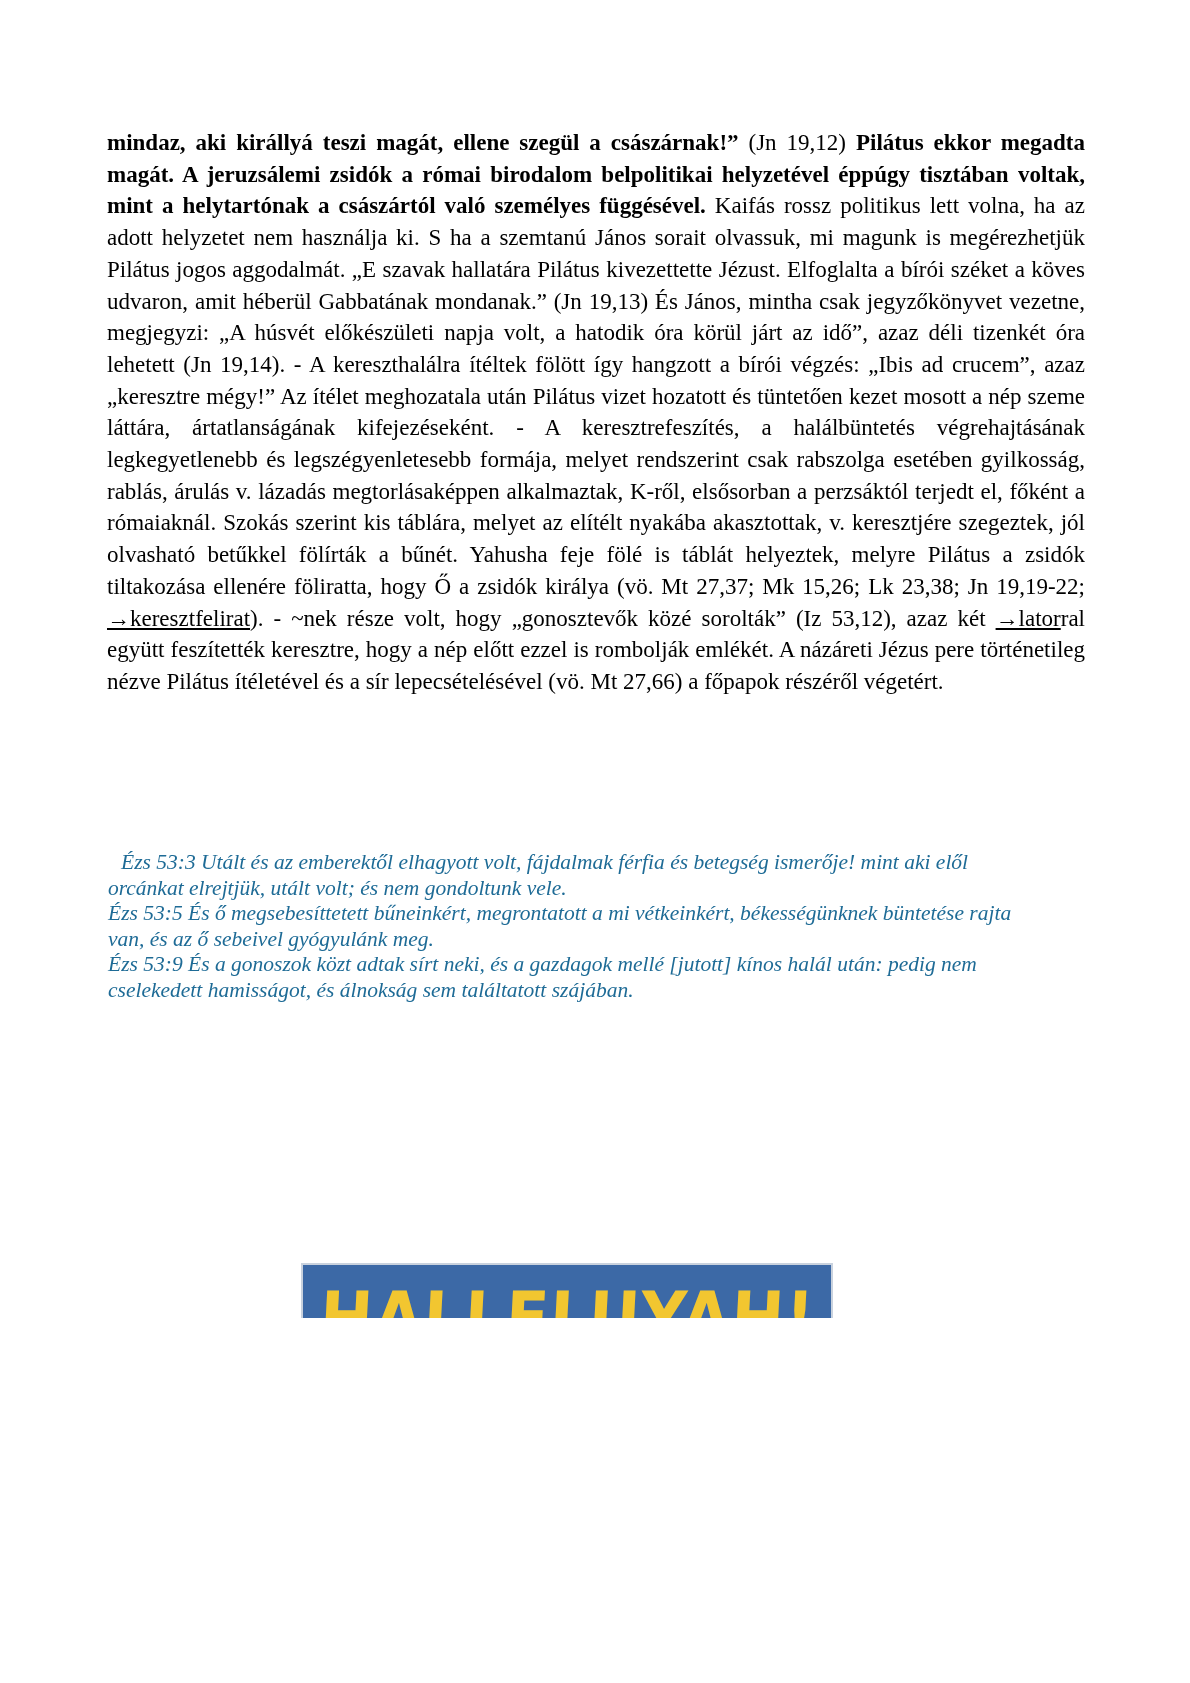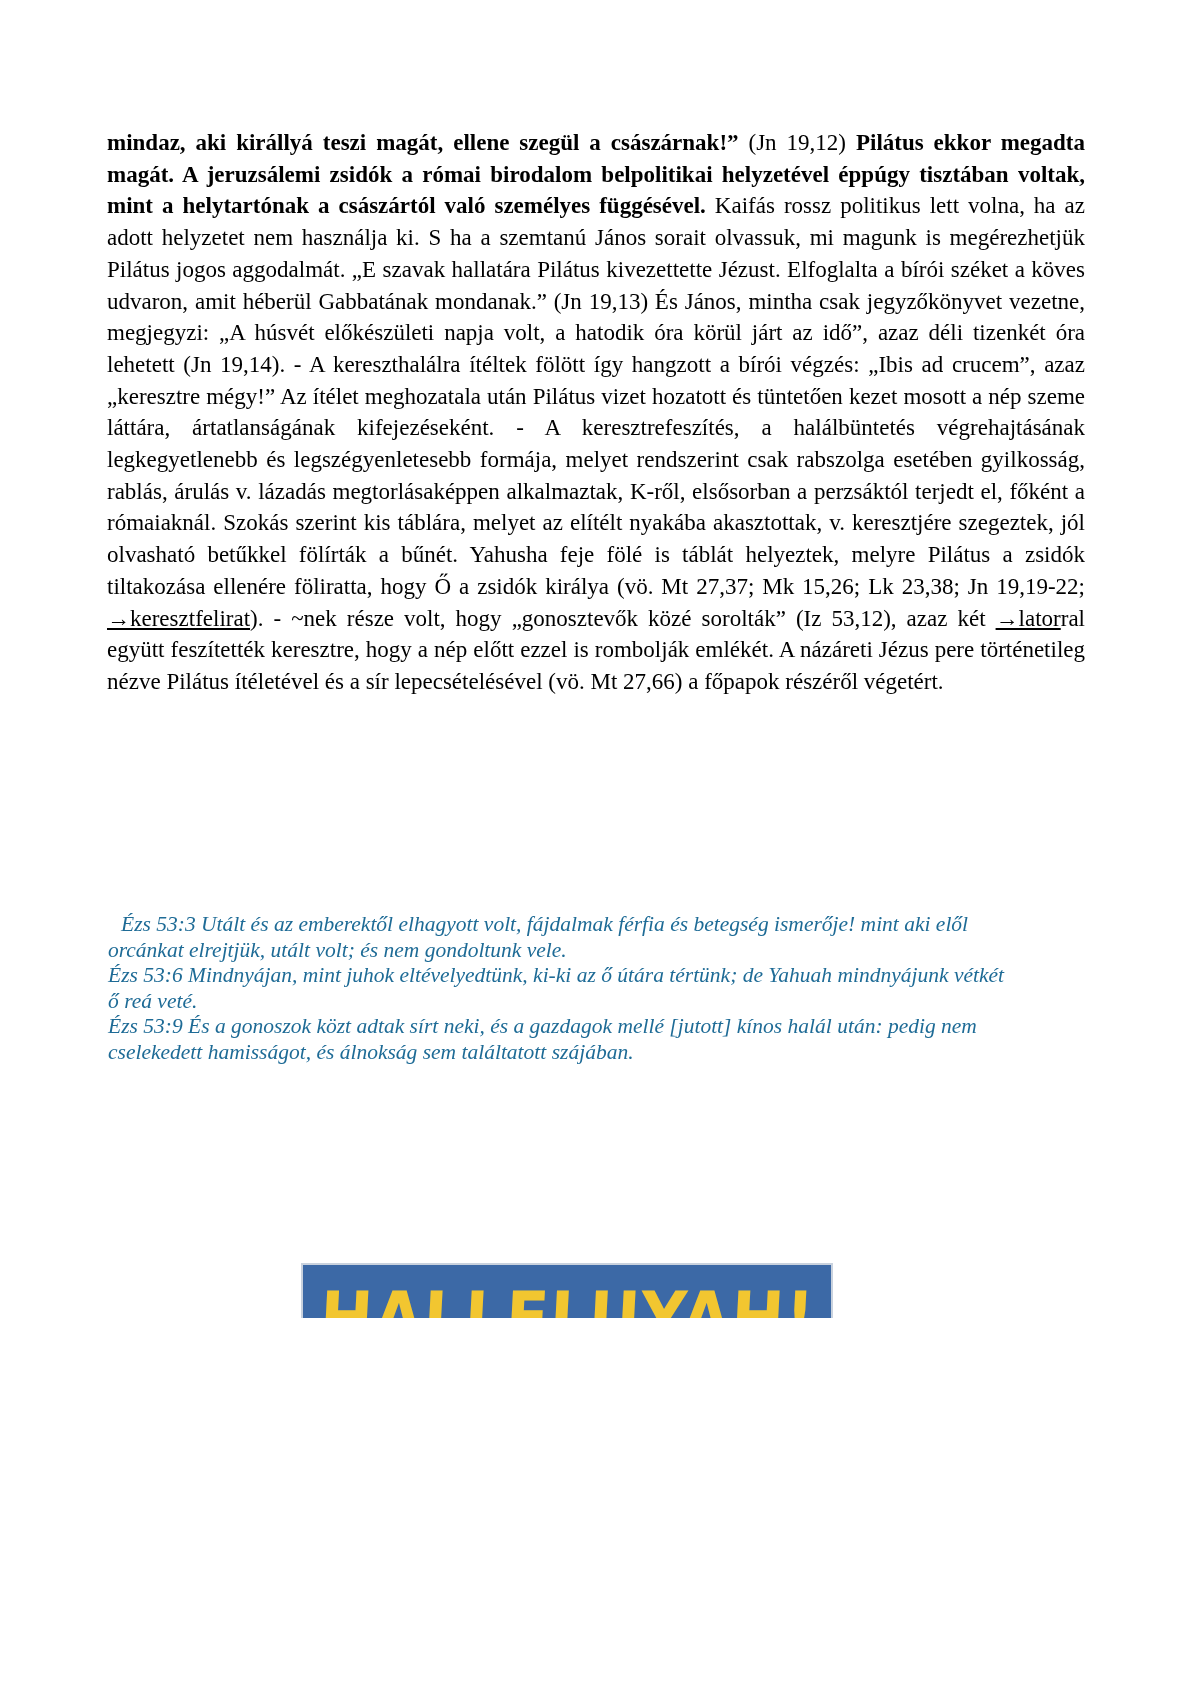--- a/index.html
+++ b/index.html
@@ -24,21 +24,21 @@
     line-height: 31.7px;
     color: #000000;
     text-align: justify;
   }
   .main-text .xref {
     text-decoration: underline;
   }
   .verses {
     position: absolute;
     left: 108px;
-    top: 912px;
+    top: 850px;
     width: 910px;
     font-size: 21.5px;
     line-height: 25.6px;
     font-style: italic;
   }
   .verse {
     margin: 0;
     padding: 0;
   }
   .verse:first-child {
@@ -68,21 +68,21 @@
 </style>
 </head>
 <body>
 
 <div class="page">
 
   <p class="main-text" style="color: rgb(0, 0, 0);"><span style="font-weight: bold;">mindaz, aki királlyá teszi magát, ellene szegül a császárnak!”</span><span> (Jn 19,12) </span><span style="font-weight: bold;">Pilátus ekkor megadta magát. A jeruzsálemi zsidók a római birodalom belpolitikai helyzetével éppúgy tisztában voltak, mint a helytartónak a császártól való személyes függésével.</span><span> Kaifás rossz politikus lett volna, ha az adott helyzetet nem használja ki. S ha a szemtanú János sorait olvassuk, mi magunk is megérezhetjük Pilátus jogos aggodalmát. „E szavak hallatára Pilátus kivezettette Jézust. Elfoglalta a bírói széket a köves udvaron, amit héberül Gabbatának mondanak.” (Jn 19,13) És János, mintha csak jegyzőkönyvet vezetne, megjegyzi: „A húsvét előkészületi napja volt, a hatodik óra körül járt az idő”, azaz déli tizenkét óra lehetett (Jn 19,14). - A kereszthalálra ítéltek fölött így hangzott a bírói végzés: „Ibis ad crucem”, azaz „keresztre mégy!” Az ítélet meghozatala után Pilátus vizet hozatott és tüntetően kezet mosott a nép szeme láttára, ártatlanságának kifejezéseként. - A keresztrefeszítés, a halálbüntetés végrehajtásának legkegyetlenebb és legszégyenletesebb formája, melyet rendszerint csak rabszolga esetében gyilkosság, rablás, árulás v. lázadás megtorlásaképpen alkalmaztak, K-ről, elsősorban a perzsáktól terjedt el, főként a rómaiaknál. Szokás szerint kis táblára, melyet az elítélt nyakába akasztottak, v. keresztjére szegeztek, jól olvasható betűkkel fölírták a bűnét. Yahusha feje fölé is táblát helyeztek, melyre Pilátus a zsidók tiltakozása ellenére föliratta, hogy Ő a zsidók királya (vö. Mt 27,37; Mk 15,26; Lk 23,38; Jn 19,19-22; </span><span class="xref">→keresztfelirat</span><span>). - ~nek része volt, hogy „gonosztevők közé sorolták” (Iz 53,12), azaz két </span><span class="xref">→lator</span><span>ral együtt feszítették keresztre, hogy a nép előtt ezzel is rombolják emlékét. A názáreti Jézus pere történetileg nézve Pilátus ítéletével és a sír lepecsételésével (vö. Mt 27,66) a főpapok részéről végetért.</span></p>
 
   <div class="verses" style="color: rgb(30, 107, 150);">
       <p class="verse">Ézs 53:3 Utált és az emberektől elhagyott volt, fájdalmak férfia és betegség ismerője! mint aki elől orcánkat elrejtjük, utált volt; és nem gondoltunk vele.</p>
-      <p class="verse">Ézs 53:6 Mindnyájan, mint juhok eltévelyedtünk, ki-ki az ő útára tértünk; de Yahuah mindnyájunk vétkét ő reá veté.</p>
+      <p class="verse">Ézs 53:5 És ő megsebesíttetett bűneinkért, megrontatott a mi vétkeinkért, békességünknek büntetése rajta van, és az ő sebeivel gyógyulánk meg.</p>
       <p class="verse">Ézs 53:9 És a gonoszok közt adtak sírt neki, és a gazdagok mellé [jutott] kínos halál után: pedig nem cselekedett hamisságot, és álnokság sem találtatott szájában.</p>
     </div>
 
   <div class="banner" style="background: rgb(60, 105, 166);">
     <span class="banner-text" style="color: rgb(242, 198, 48);">HALLELUYAH!</span>
   </div>
 
 </div>
 
 </body></html>

